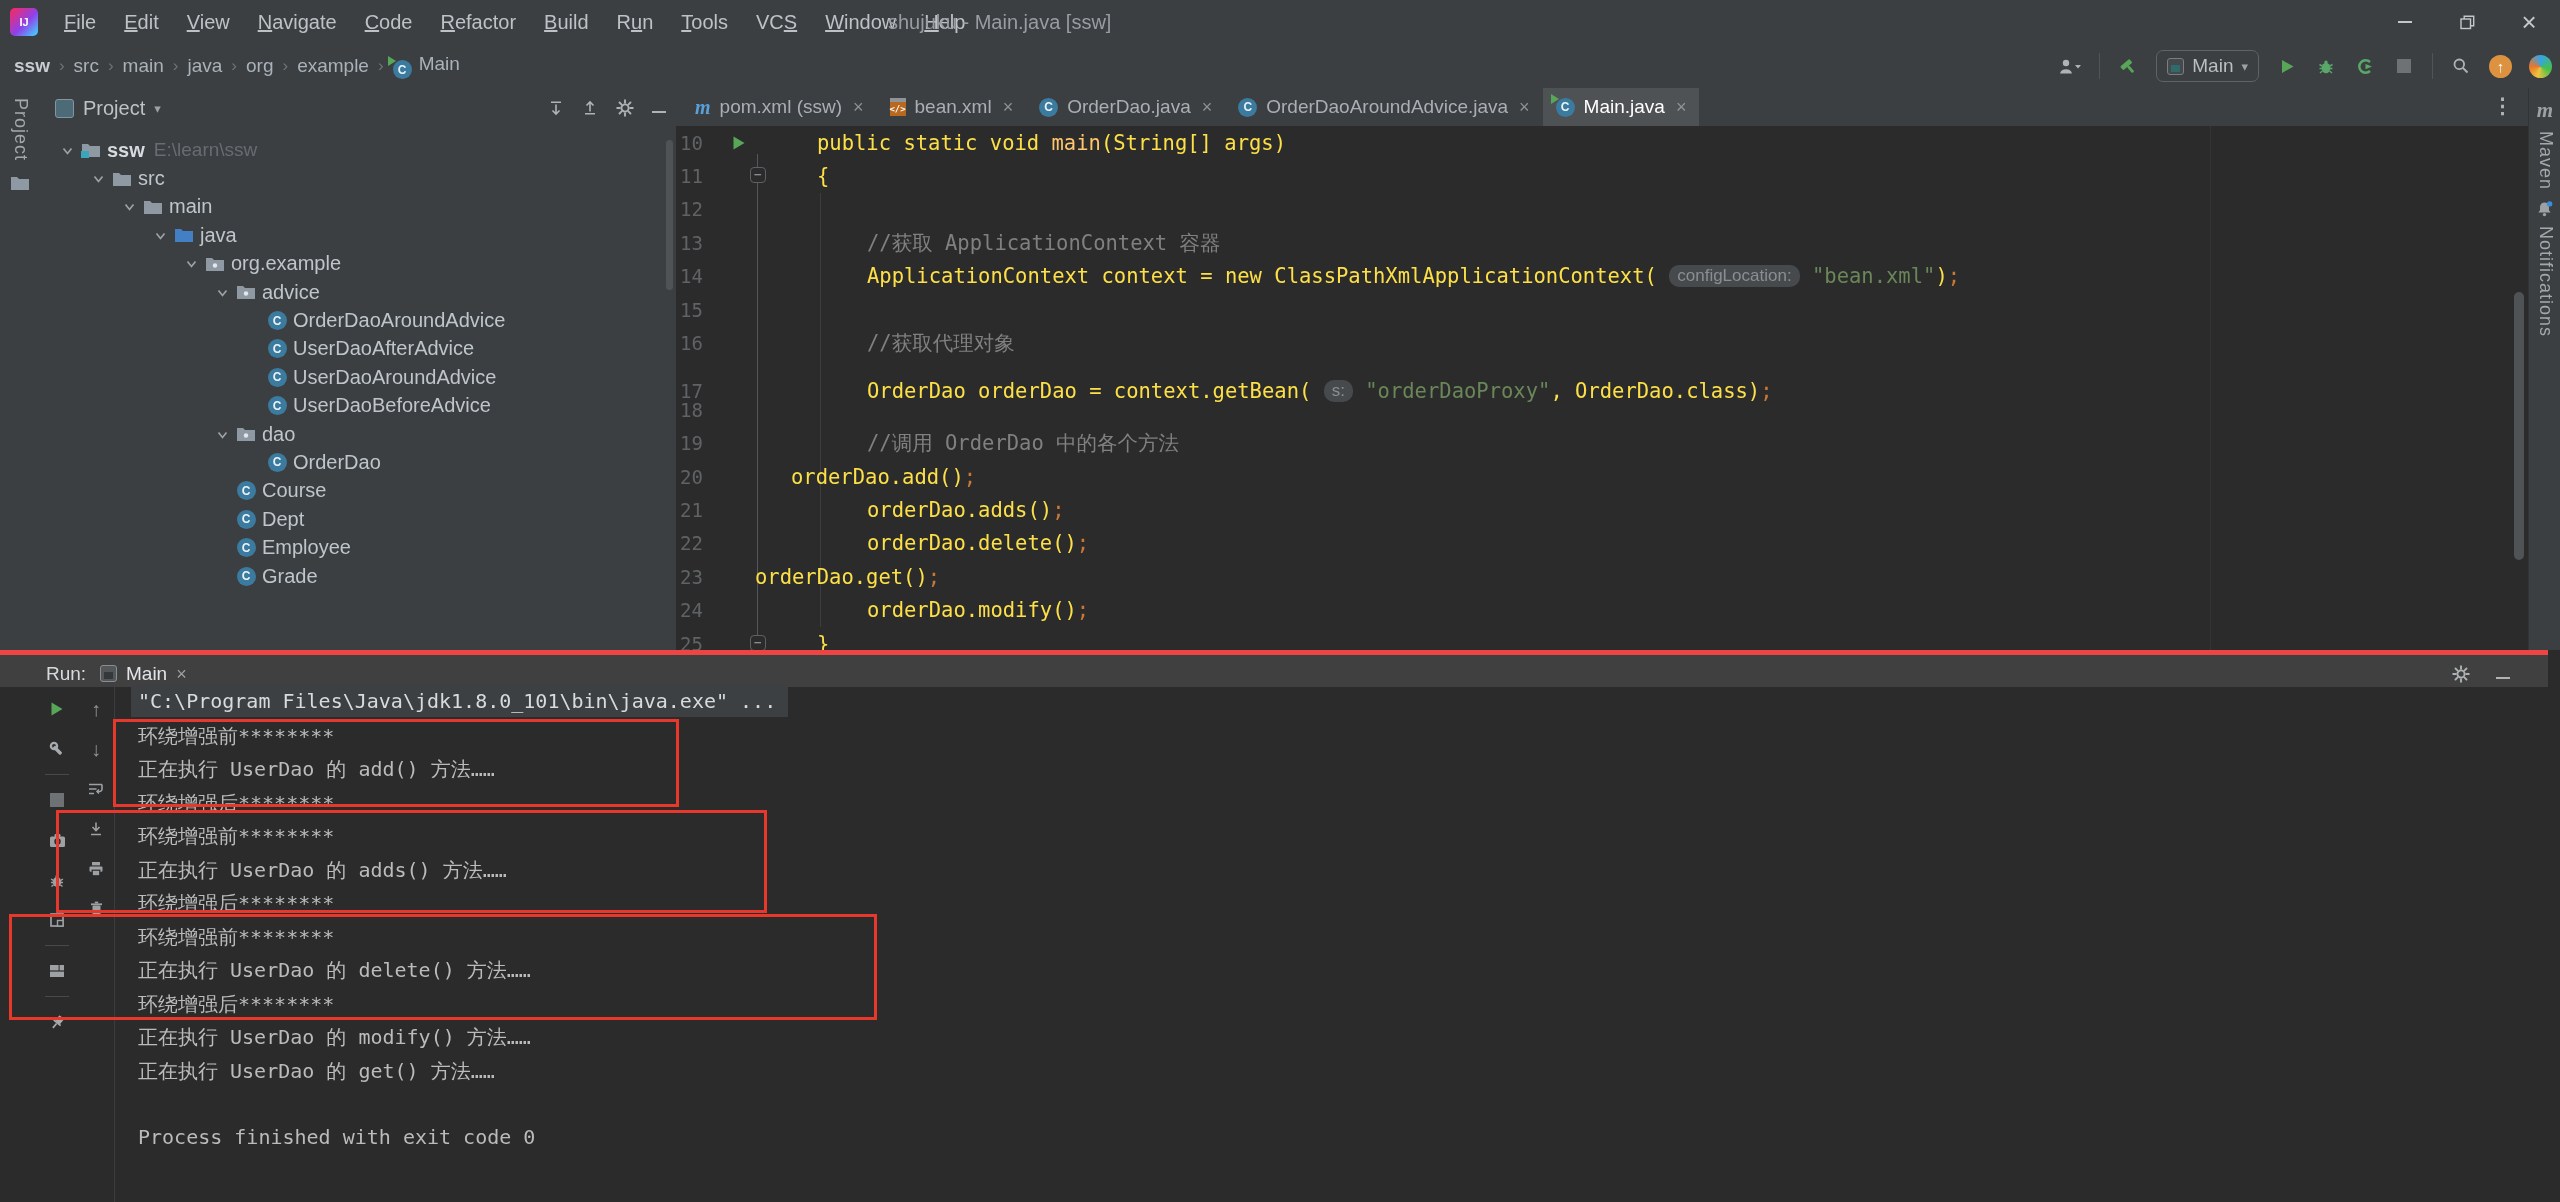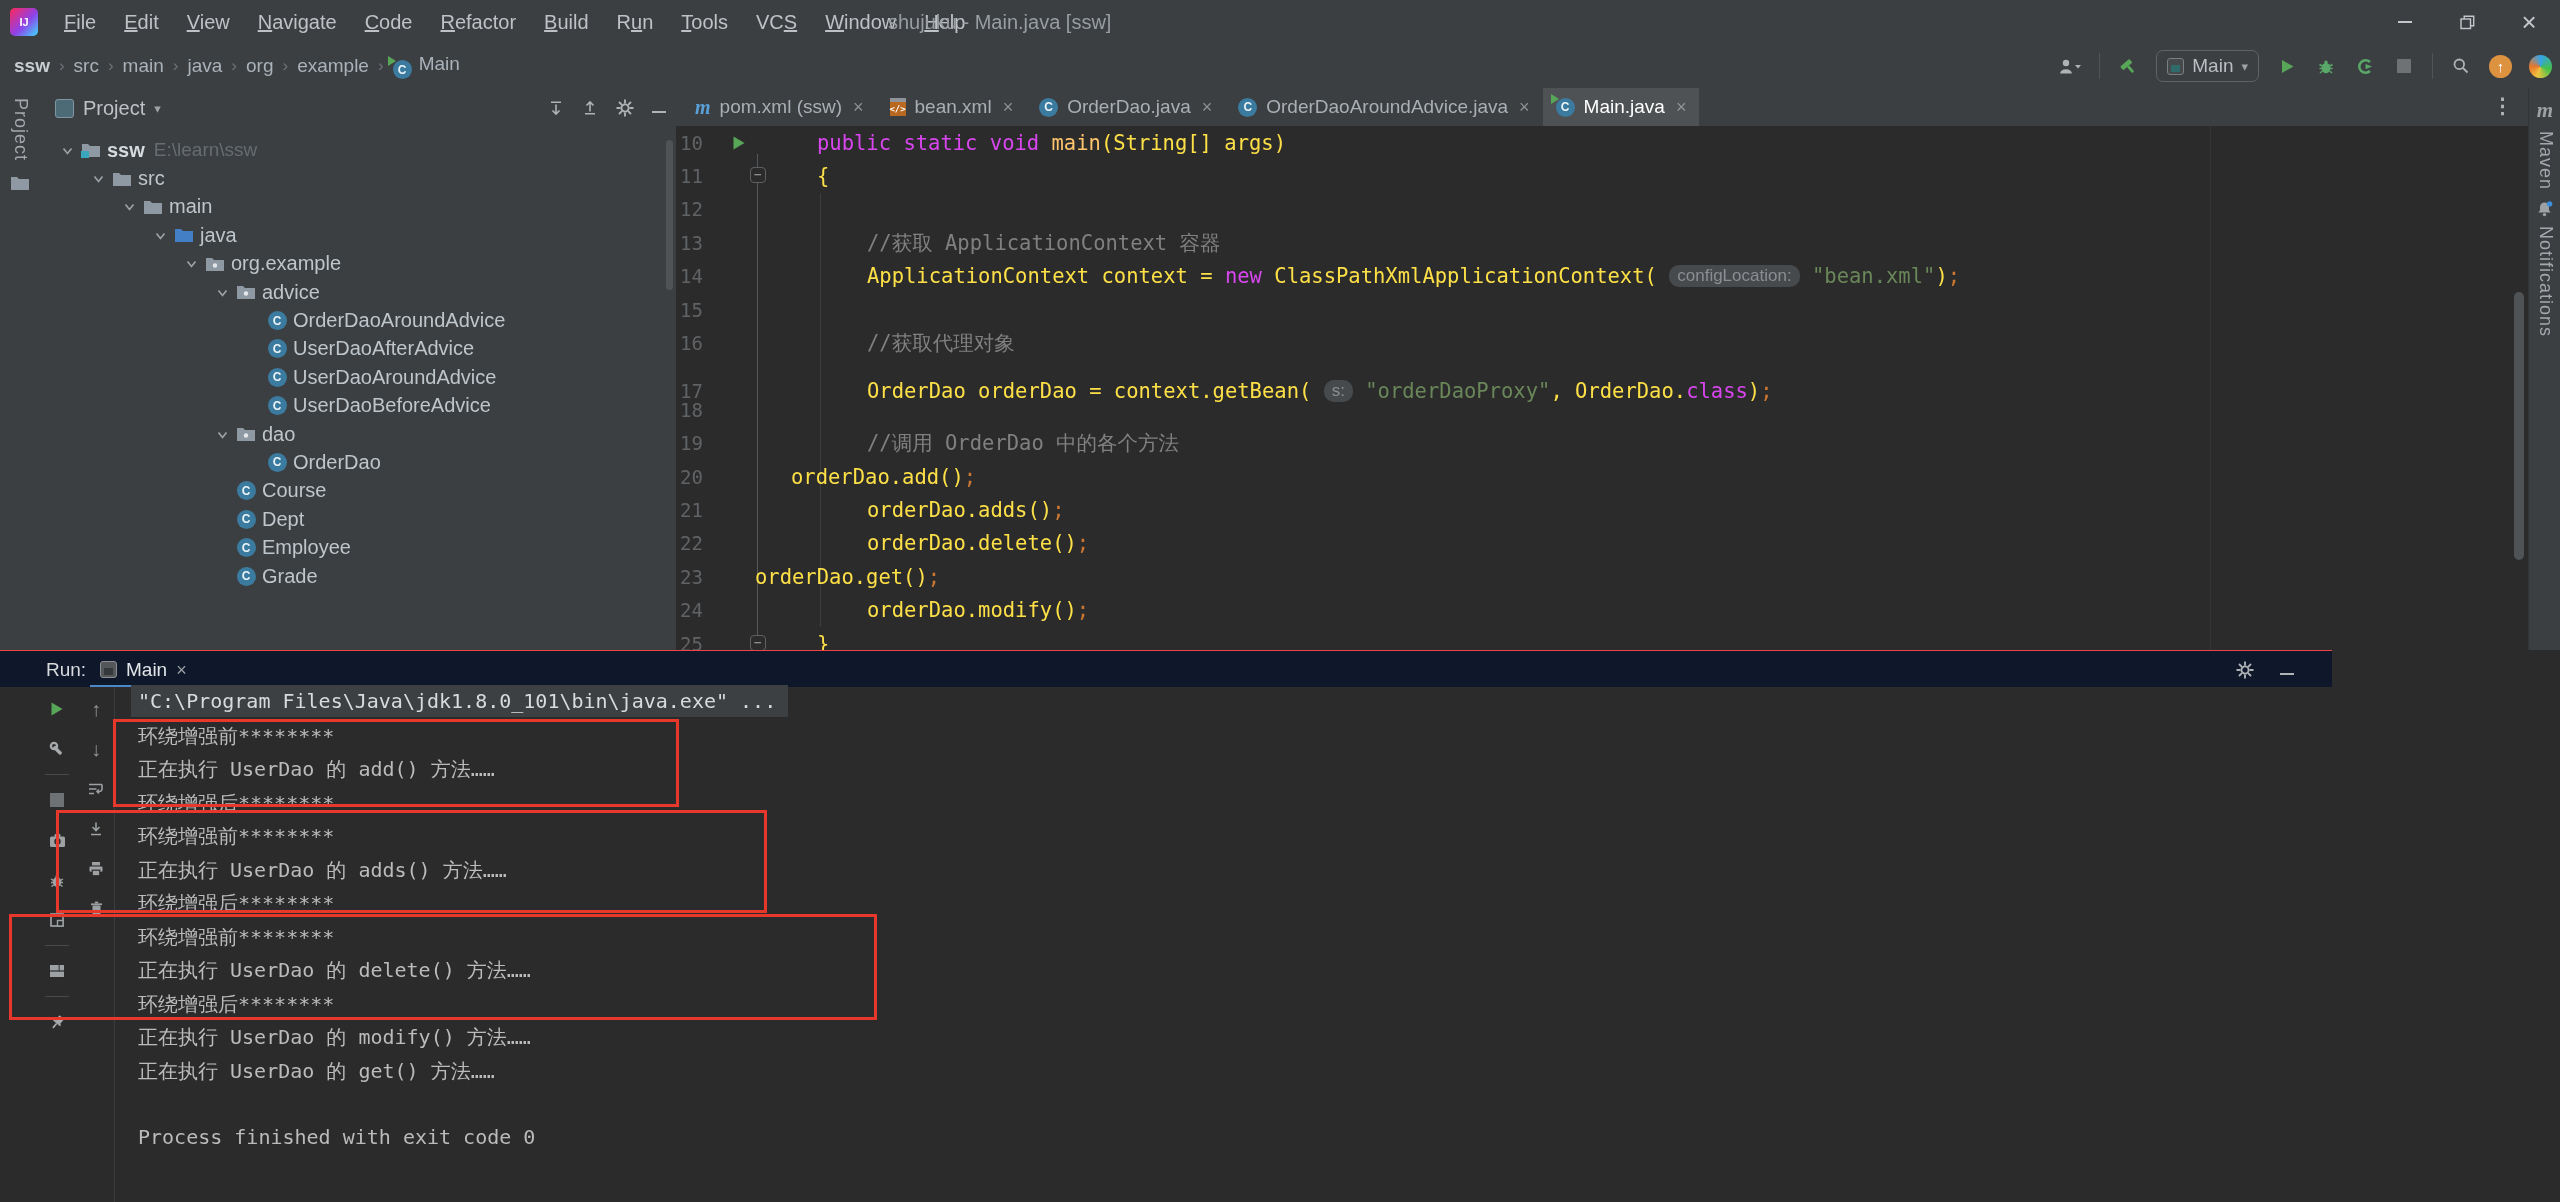--- a/index.html
+++ b/index.html
@@ -54,30 +54,30 @@
   .cls-ic{display:inline-flex;align-items:center;justify-content:center;width:19px;height:19px;border-radius:50%;background:#3C7BA0;color:#EAF3F8;font:bold 12px "Liberation Sans",sans-serif;position:relative;flex:none}
   .runbadge{position:absolute;left:-5px;top:-4px;width:0;height:0;border-left:8px solid #58A758;border-top:5px solid transparent;border-bottom:5px solid transparent}
   .mvn-ic{color:#5AA0D8;font:italic bold 20px "Liberation Serif",serif}
   .xml-ic{display:inline-flex;align-items:center;justify-content:center;width:16px;height:14px;background:#B8681F;border-top:4px solid #8E949A;color:#FFF;font:bold 9px "DejaVu Sans Mono",monospace}
   #code{position:absolute;left:676px;top:126px;width:1852px;height:524px;background:#2B2B2B;overflow:hidden}
   .cline{position:absolute;left:0;width:100%;height:33.4px;display:flex;align-items:center;font:20.5px "DejaVu Sans Mono",monospace;white-space:pre}
   .lnum{position:absolute;left:0;width:27px;text-align:right;color:#606366;font-size:19px;font-family:"DejaVu Sans Mono",monospace}
   .runarrow{position:absolute;left:55px;top:9px}
   .foldm{position:absolute;left:74px;width:16px;height:16px;border:1px solid #5E6164;border-radius:4px;color:#9DA1A4;font-size:13px;line-height:14px;text-align:center;background:#2B2B2B;z-index:2;box-sizing:border-box}
   .ctext{display:inline-block}
-  .kw{color:#d946ef}.fn{color:#FFC66D}.str{color:#6A8759}.com{color:#808080}.d{color:#fde047}.semi{color:#CC7832}
+  .kw{color:#fde047}.fn{color:#FFC66D}.str{color:#6A8759}.com{color:#808080}.d{color:#fde047}.semi{color:#CC7832}
   .hint{display:inline-block;background:#474A4C;color:#8A8E92;border-radius:10px;padding:1px 8px;font-size:17px;font-family:"Liberation Sans",sans-serif;line-height:20px;vertical-align:2px}
   .guide{position:absolute;width:1px;background:#3B3E40}
   .foldline{position:absolute;width:1px;background:#55585A}
   
   #rightstripe{position:absolute;left:2528px;top:88px;width:32px;height:562px;background:#3C3F41;border-left:1px solid #323436}
   .stripe-item{display:flex;flex-direction:column;align-items:center;gap:8px;margin-top:10px}
   .mvn-stripe{color:#9DA1A4;font:italic bold 21px "Liberation Serif",serif}
   
-  #runheader{position:absolute;left:0;top:650px;width:2332px;height:37px;background:#0f172a;border-top:1px solid #ef4444;box-sizing:border-box}
+  #runheader{position:absolute;left:0;top:650px;width:2548px;height:37px;background:#404040;border-top:5px solid #ef4444;box-sizing:border-box}
   #runlabel{position:absolute;left:46px;top:0;height:37px;display:flex;align-items:center;font-size:19px;color:#D7DADD}
   #runtab{position:absolute;left:100px;top:0;height:37px;display:flex;align-items:center;gap:9px;font-size:19px;color:#E2E5E8}
   #rununderline{position:absolute;left:90px;top:34px;width:135px;height:3px;background:#4A88C7}
   #runheadtools{position:absolute;right:38px;top:0;height:37px;display:flex;align-items:center;gap:26px}
   #runbody{position:absolute;left:0;top:687px;width:2560px;height:515px;background:#2B2B2B}
   .rtoolcol{position:absolute;top:2px;width:38px;display:flex;flex-direction:column;align-items:center}
   .rtool{height:40px;display:flex;align-items:center;justify-content:center;width:100%}
   .rsep{height:1px;background:#47494B;width:24px;margin:5px 0}
   #console{position:absolute;left:114px;top:687px;width:2446px;height:515px;border-left:1px solid #3A3D3F;box-sizing:border-box;padding-top:2px}
   .conline{height:33.5px;line-height:33.5px;padding-left:23px;font:20px "DejaVu Sans Mono",monospace;color:#BBBBBB;white-space:pre}

